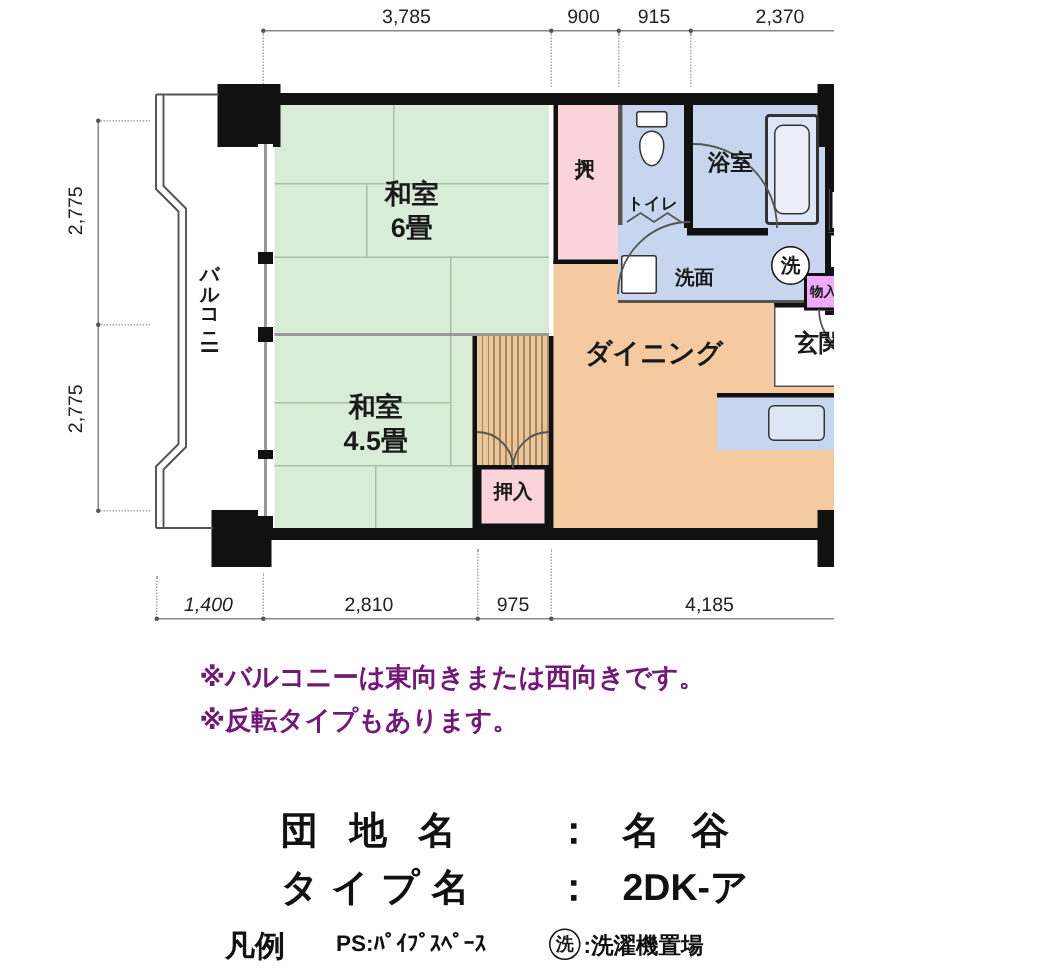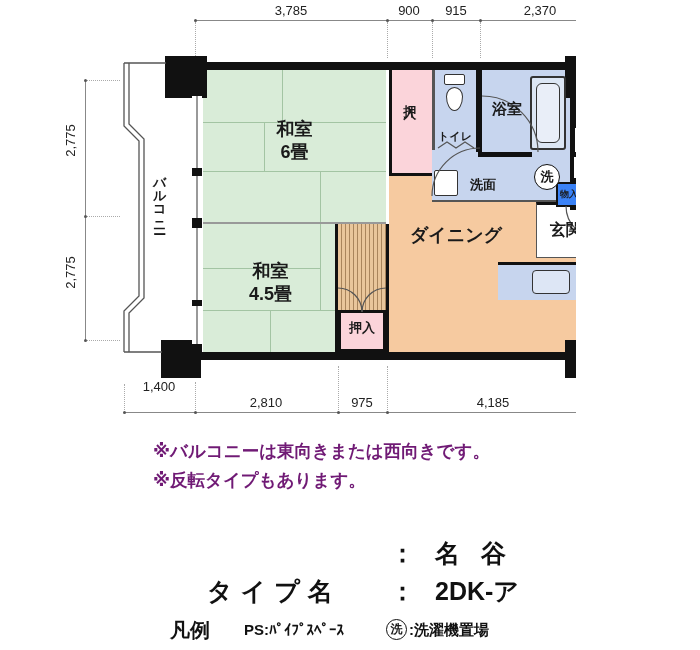--- a/index.html
+++ b/index.html
@@ -1,17 +1,17 @@
 <!DOCTYPE html>
 <html><head>
 <meta charset="utf-8">
 <style>
   html,body{margin:0;padding:0;background:#fff;}
   body{font-family:"Liberation Sans","DejaVu Sans",sans-serif;color:#1a1a1a;}
-  .canvas{position:relative;width:556px;height:650px;background:#fff;overflow:hidden;margin-left:20px;}
+  .canvas{position:relative;width:556px;height:650px;background:#fff;overflow:hidden;}
   .abs{position:absolute;}
   .wall{position:absolute;background:#111;}
   .thin{position:absolute;background:#555;}
   .tat{position:absolute;background:#a3c4a3;}
   .dimline{position:absolute;background:#888;}
   .dot{position:absolute;width:3px;height:3px;border-radius:50%;background:#555;}
   .extv{position:absolute;width:0;border-left:1px dotted #aaa;}
   .exth{position:absolute;height:0;border-top:1px dotted #aaa;}
   .dimlbl{position:absolute;font-size:13px;color:#222;text-align:center;font-weight:500;}
   .roomlbl{position:absolute;text-align:center;font-weight:600;color:#1a1a1a;line-height:1.25;}
@@ -62,21 +62,21 @@
   <div class="dot" style="left:103px;top:411px;"></div>
   <div class="dot" style="left:174px;top:411px;"></div>
   <div class="dot" style="left:317px;top:411px;"></div>
   <div class="dot" style="left:366px;top:411px;"></div>
   <div class="dot" style="left:579px;top:411px;"></div>
   <div class="extv" style="left:104px;top:384px;height:26px;"></div>
   <div class="extv" style="left:175px;top:382px;height:28px;"></div>
   <div class="extv" style="left:318px;top:366px;height:44px;"></div>
   <div class="extv" style="left:367px;top:366px;height:44px;"></div>
   <div class="extv" style="left:580px;top:382px;height:28px;"></div>
-  <div class="dimlbl" style="left:99px;top:379px;width:80px;">1,400</div>
+  <div class="dimlbl" style="left:99px;top:395px;width:80px;font-style:italic;">1,400</div>
   <div class="dimlbl" style="left:206px;top:395px;width:80px;">2,810</div>
   <div class="dimlbl" style="left:302px;top:395px;width:80px;">975</div>
   <div class="dimlbl" style="left:433px;top:395px;width:80px;">4,185</div>
 
   <div class="abs" style="left: 183px; top: 70px; width: 183px; height: 152px; background-color: rgb(217, 236, 216);"></div>
   <div class="abs" style="left: 183px; top: 224px; width: 135px; height: 128px; background-color: rgb(217, 236, 216);"></div>
   <div class="abs" style="left: 369px; top: 176px; width: 207px; height: 176px; background-color: rgb(246, 202, 160);"></div>
   <div class="striped" style="left:318px;top:224px;width:48px;height:86px;"></div>
   <div class="abs" style="left: 369px; top: 70px; width: 43px; height: 106px; border-left: 3px solid rgb(17, 17, 17); border-bottom: 3px solid rgb(17, 17, 17); box-sizing: border-box; background-color: rgb(251, 212, 218);"></div>
   <div class="abs" style="left: 318px; top: 310px; width: 48px; height: 42px; border: 3px solid rgb(17, 17, 17); box-sizing: border-box; background-color: rgb(251, 212, 218);"></div>
@@ -120,21 +120,21 @@
   <div class="win winv" style="left:172px;top:228px;width:10px;height:72px;"></div>
   <div class="win winv" style="left:172px;top:306px;width:10px;height:38px;"></div>
   <div class="win winv" style="left:576px;top:96px;width:8px;height:28px;"></div>
   <div class="win" style="left:576px;top:208px;width:8px;height:52px;"></div>
   <div class="win winv" style="left:576px;top:288px;width:8px;height:48px;"></div>
 
   <div class="box" style="left:553px;top:126px;width:25px;height:28px;"></div>
   <div class="box" style="left:552px;top:155px;width:26px;height:25px;font-size:12px;">
       <span>PS</span>
     </div>
-  <div class="box" style="left: 536px; top: 182px; width: 26px; height: 25px; font-size: 9px; background-color: #3b82f6;">
+  <div class="box" style="left: 536px; top: 182px; width: 26px; height: 25px; font-size: 9px; background-color: #f0abfc;">
       <span>物入</span>
     </div>
 
   <div class="icon" style="left:424px;top:74px;width:21px;height:11px;border-radius:2px;"></div>
   <div class="icon" style="left:426px;top:87px;width:17px;height:24px;border-radius:50% 50% 50% 50%/40% 40% 60% 60%;"></div>
   <div class="icon" style="left:510px;top:76px;width:36px;height:74px;border-width:2px;border-radius:3px;background:#dce6f4;"></div>
   <div class="icon" style="left:516px;top:83px;width:24px;height:60px;border-radius:6px;background:#e9eef8;"></div>
   <div class="icon" style="left:414px;top:170px;width:24px;height:26px;border-radius:2px;"></div>
   <div class="circ" style="left:514px;top:164px;width:26px;height:26px;font-size:13px;">
       <span>洗</span>
@@ -173,20 +173,21 @@
   <div class="roomlbl vt" style="left:381px;top:95px;font-size:13px;">押入</div>
   <div class="roomlbl" style="left:318px;top:320px;width:48px;font-size:13px;">押入</div>
   <div class="roomlbl" style="left:588px;top:182px;width:60px;font-size:17px;letter-spacing:3px;">廊下</div>
   <div class="roomlbl vt" style="left:131px;top:168px;font-size:13px;">バルコニー</div>
 
   <div class="notes">
     <div>※バルコニーは東向きまたは西向きです。</div>
     <div>※反転タイプもあります。</div>
   </div>
 
+  <div class="titletext" style="left:187px;top:537px;word-spacing:14px;">団 地 名</div>
   <div class="titletext" style="left:370px;top:537px;">：</div>
   <div class="titletext" style="left:415px;top:537px;word-spacing:14px;">名 谷</div>
   <div class="titletext" style="left:187px;top:575px;letter-spacing:8px;">タイプ名</div>
   <div class="titletext" style="left:370px;top:575px;">：</div>
   <div class="titletext" style="left:415px;top:575px;">2DK-ア</div>
 
   <div class="legendtext" style="left:150px;top:617px;font-size:20px;font-weight:700;">凡例</div>
   <div class="legendtext" style="left:224px;top:621px;font-size:15px;">PS:ﾊﾟｲﾌﾟｽﾍﾟｰｽ</div>
   <div class="circ" style="left:366px;top:619px;width:21px;height:21px;font-size:12px;">
       <span>洗</span>

